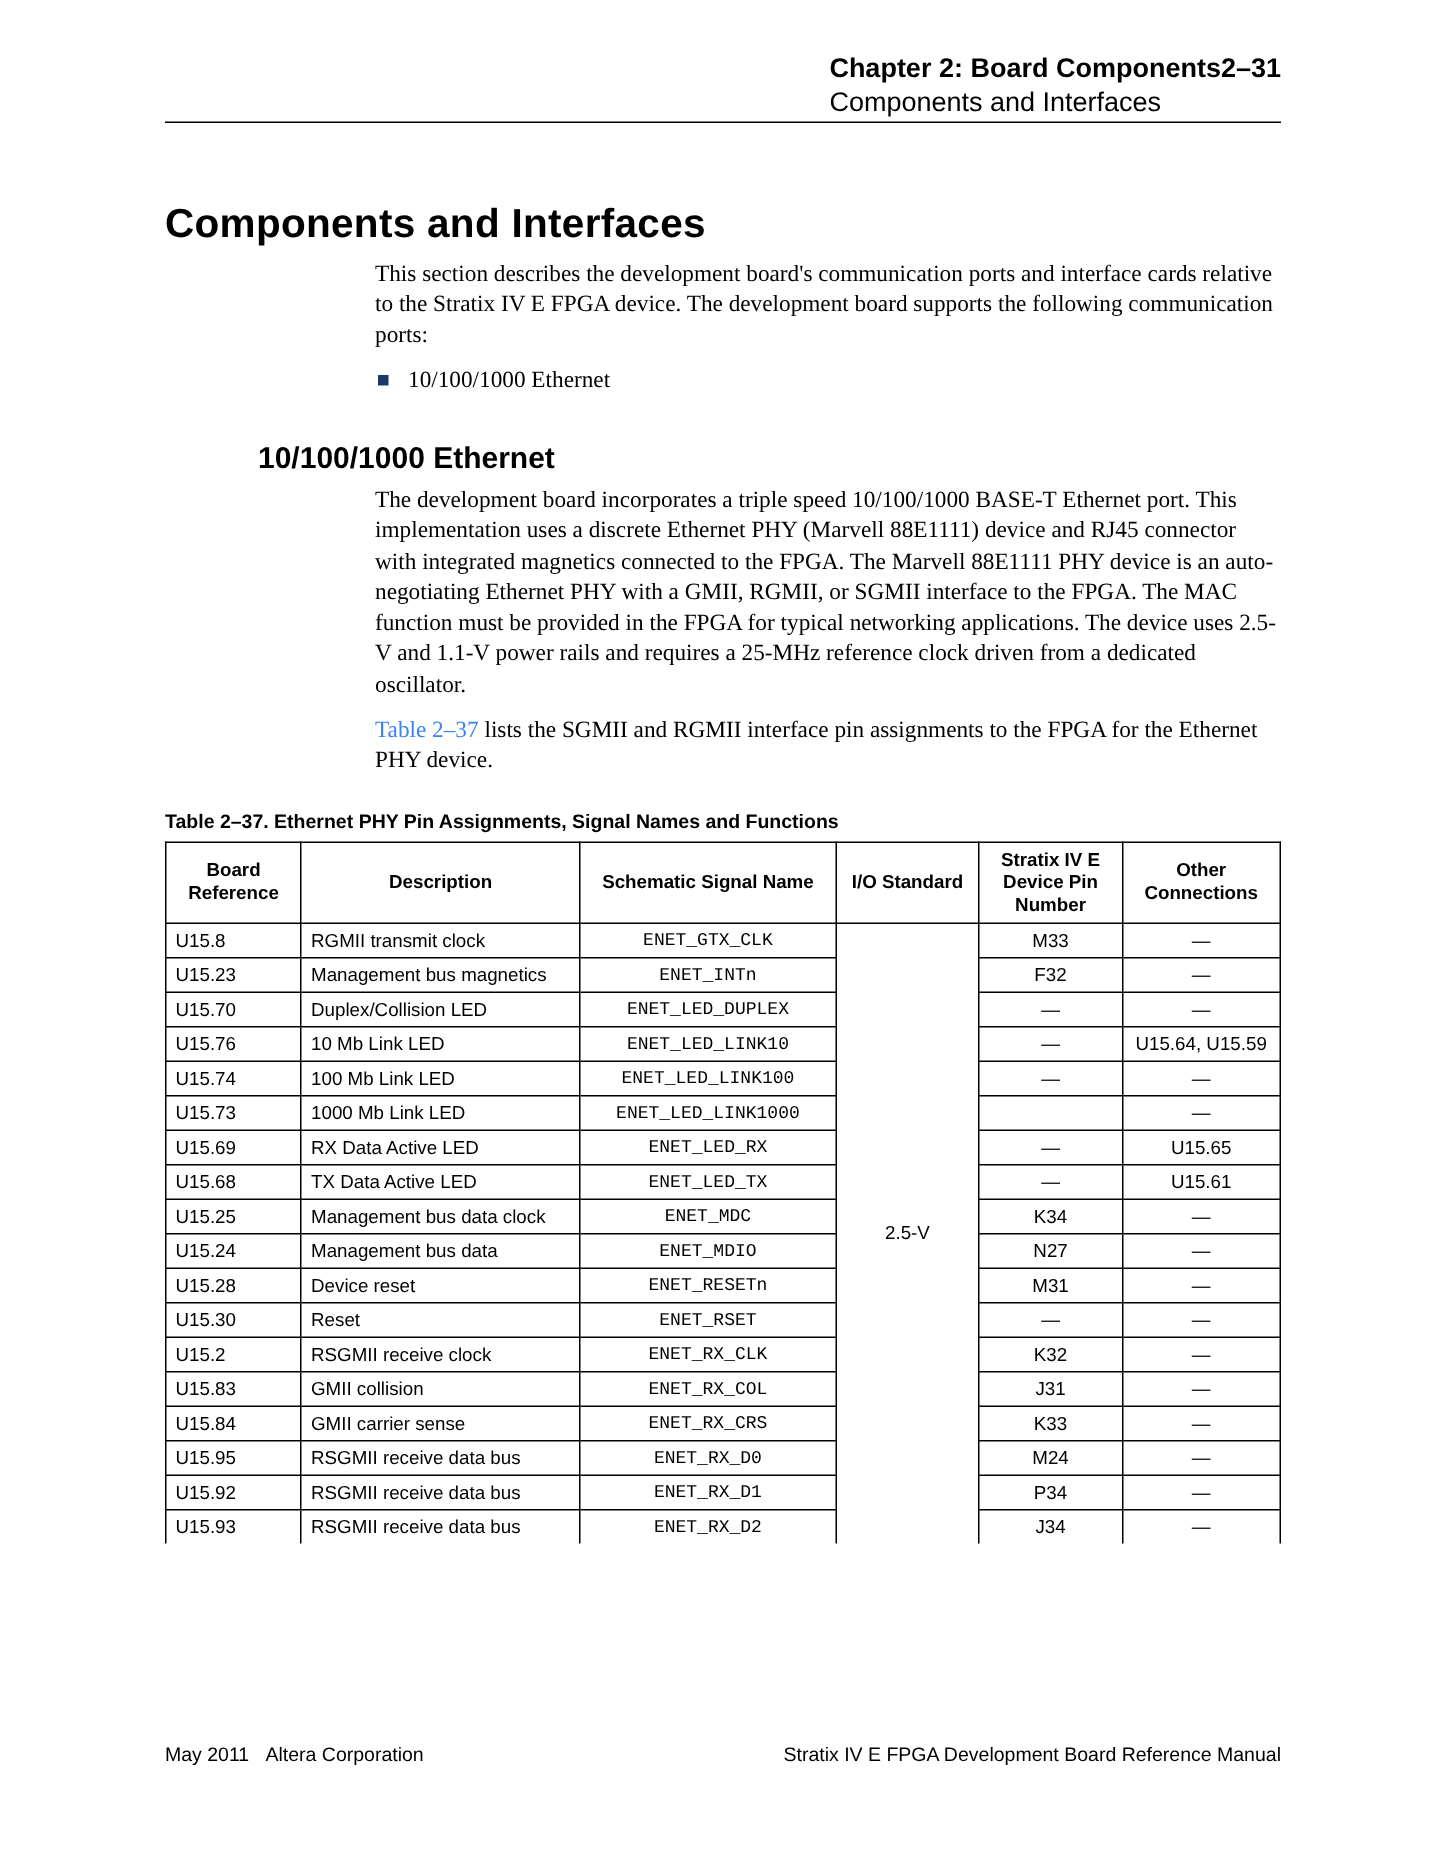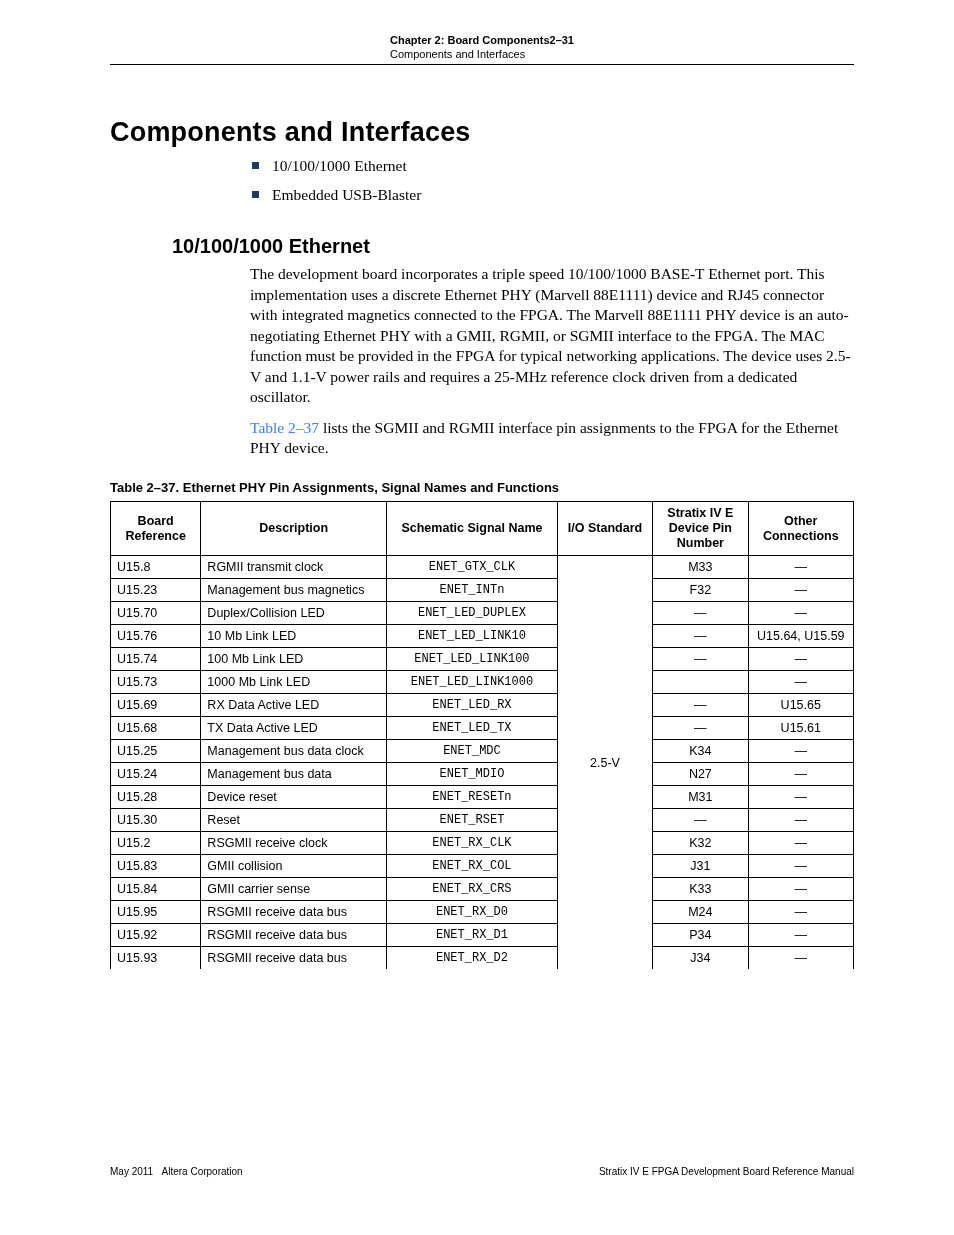--- a/index.html
+++ b/index.html
@@ -11,23 +11,23 @@
   }
   .page {
     width: 954px;
     height: 1235px;
     position: relative;
     box-sizing: border-box;
     padding: 34px 100px 0 110px;
   }
   .header-row {
     display: flex;
-    justify-content: center;
-    font-family: Arial, Helvetica, sans-serif;
-    font-size: 11px;
+    justify-content: flex-end;
+    font-family: Arial, Helvetica, sans-serif;
+    font-size: 18px;
     line-height: 1.25;
   }
   .header-left { font-weight: bold; }
   .header-sub { font-weight: normal; }
   .header-right { font-weight: bold; }
   .header-rule {
     border: none;
     border-top: 1px solid #000;
     margin: 2px 0 0 0;
   }
@@ -108,43 +108,43 @@
   col.c5 { width: 95px; }
   col.c6 { width: 105px; }
   .footer {
     position: absolute;
     left: 110px;
     right: 100px;
     bottom: 58px;
     display: flex;
     justify-content: space-between;
     font-family: Arial, Helvetica, sans-serif;
-    font-size: 10px;
+    font-size: 13px;
   }
 </style>
 </head>
 <body>
 
 <div class="page">
 
   <div class="header-row">
     <div>
       <div class="header-left">Chapter 2: Board Components</div>
       <div class="header-sub">Components and Interfaces</div>
     </div>
     <div class="header-right">2–31</div>
   </div>
   <hr class="header-rule">
 
   <h1 class="section">Components and Interfaces</h1>
 
   <div class="body-block">
+    <p>This section describes the development board's communication ports and interface cards relative to the Stratix IV E FPGA device. The development board supports the following communication ports:</p>
     <ul class="square">
       <li>10/100/1000 Ethernet</li>
-      <li>Embedded USB-Blaster</li>
     </ul>
   </div>
 
   <h2 class="subsection">10/100/1000 Ethernet</h2>
 
   <div class="body-block">
     <p>The development board incorporates a triple speed 10/100/1000 BASE-T Ethernet port. This implementation uses a discrete Ethernet PHY (Marvell 88E1111) device and RJ45 connector with integrated magnetics connected to the FPGA. The Marvell 88E1111 PHY device is an auto-negotiating Ethernet PHY with a GMII, RGMII, or SGMII interface to the FPGA. The MAC function must be provided in the FPGA for typical networking applications. The device uses 2.5-V and 1.1-V power rails and requires a 25-MHz reference clock driven from a dedicated oscillator.</p>
     <p>
       <span class="xref">Table 2–37</span><span> lists the SGMII and RGMII interface pin assignments to the FPGA for the Ethernet PHY device.</span>
     </p>

